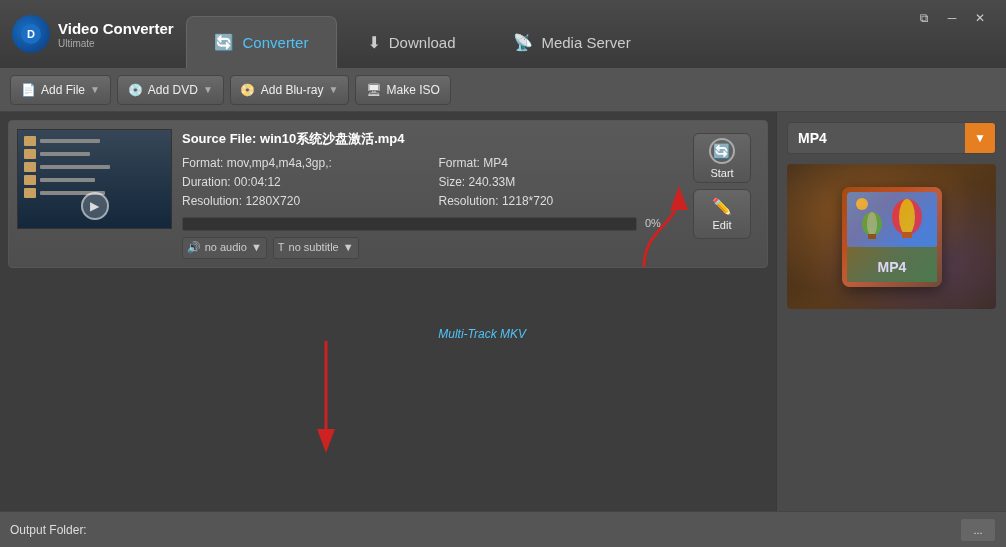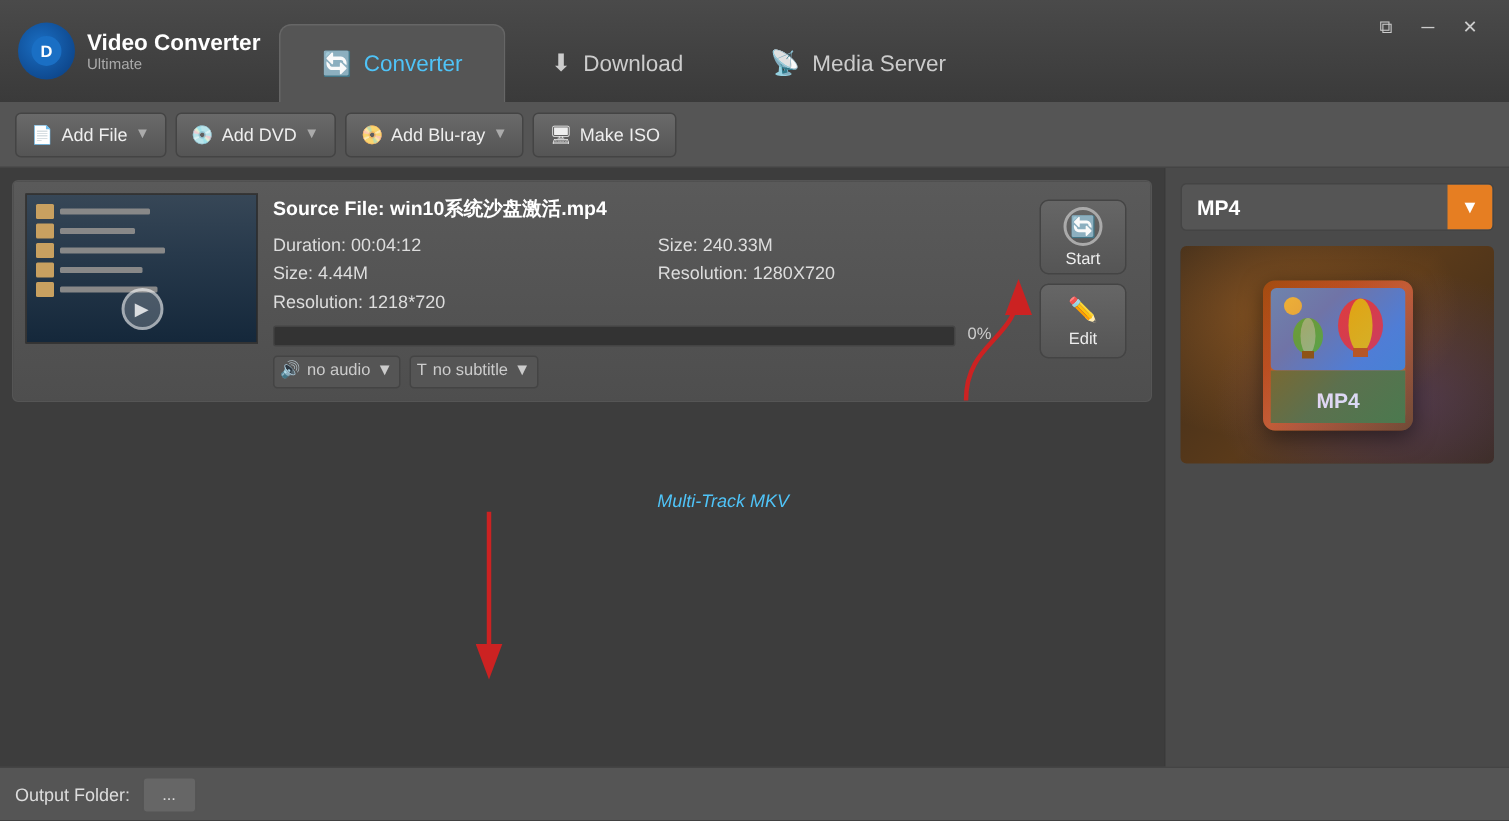--- a/index.html
+++ b/index.html
@@ -461,20 +461,21 @@
 
     
     .bottom-bar {
       height: 36px;
       background: #555;
       border-top: 1px solid #444;
       display: flex;
       align-items: center;
       padding: 0 10px;
       gap: 8px;
+      justify-content: space-between;
     }
 
     .output-label {
       color: #ddd;
       font-size: 12px;
     }
 
     .output-path {
       flex: 1;
       height: 22px;
@@ -606,30 +607,34 @@
       </div>
 
       <div class="file-info">
         <div class="file-name">
           <span>Source File:</span>
           <span>win10系统沙盘激活.mp4</span>
         </div>
 
         <div class="file-meta-grid">
           <div>
+            <span>Format:</span>
+            <span>mov,mp4,m4a,3gp,:</span>
+          </div>
+          <div>
+            <span>Format:</span>
+            <span>MP4</span>
+          </div>
+          <div>
             <span>Duration:</span>
             <span>00:04:12</span>
           </div>
           <div>
             <span>Size:</span>
             <span>240.33M</span>
-          </div>
-          <div>
-            <span>Size:</span>
-            <span>4.44M</span>
           </div>
           <div>
             <span>Resolution:</span>
             <span>1280X720</span>
           </div>
           <div>
             <span>Resolution:</span>
             <span>1218*720</span>
           </div>
         </div>

